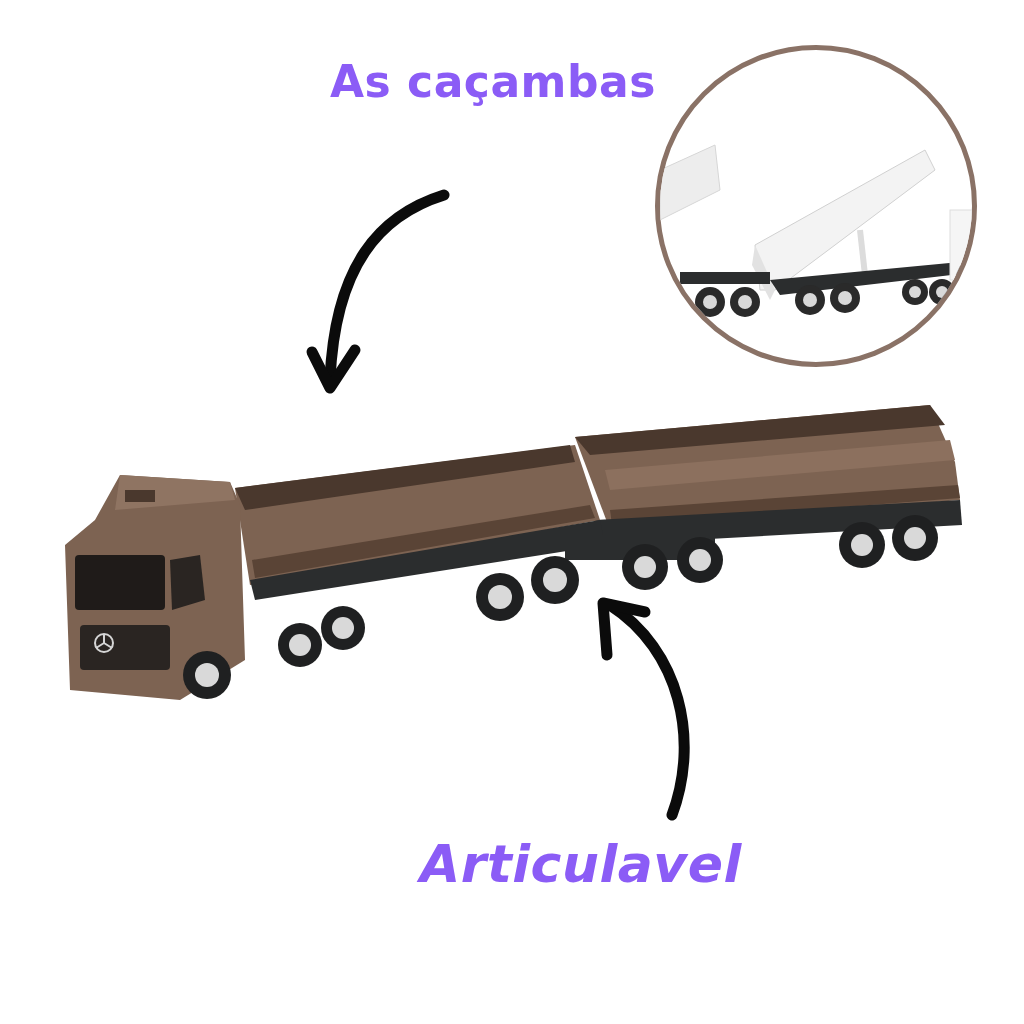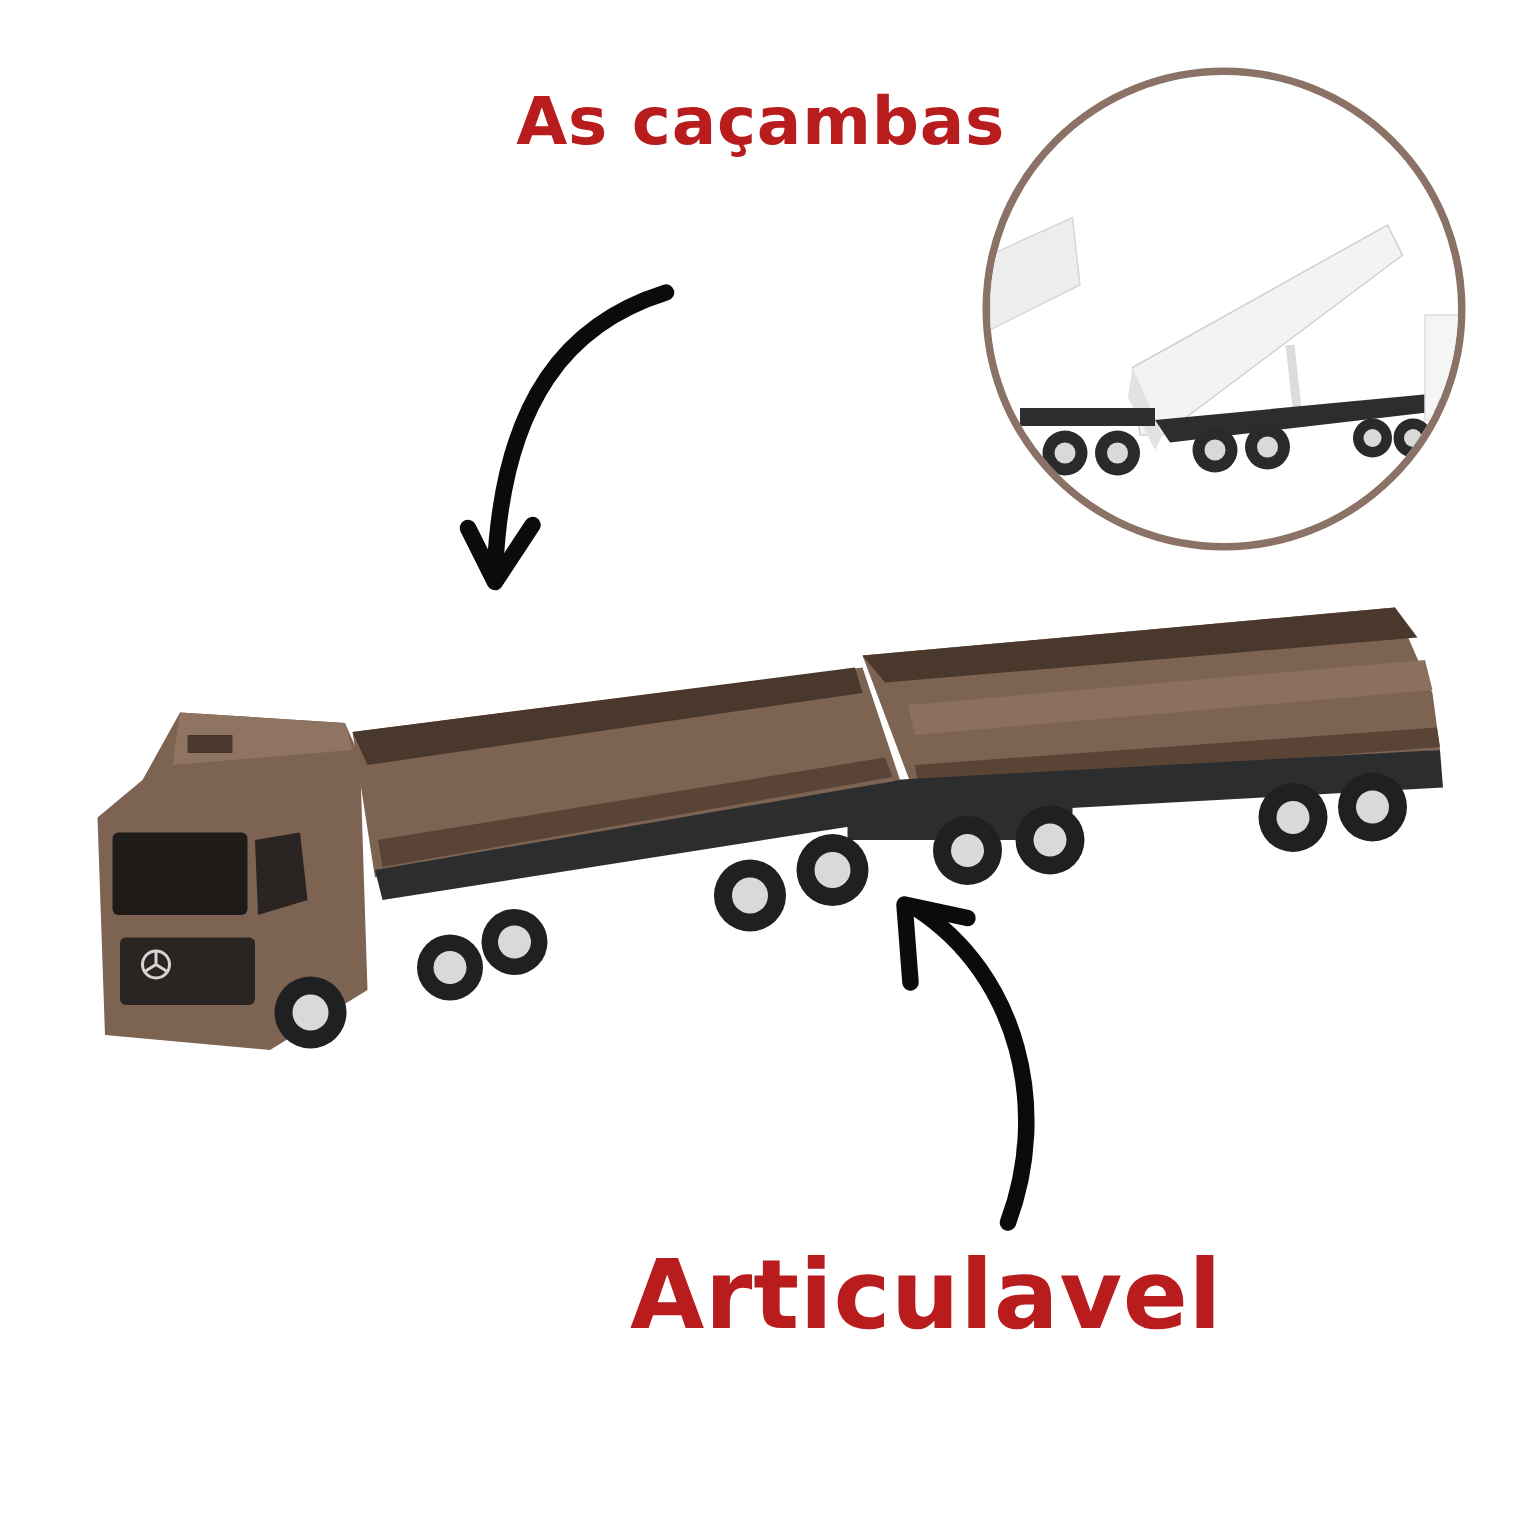--- a/index.html
+++ b/index.html
@@ -1,22 +1,22 @@
 <!DOCTYPE html>
 <html><head>
   <meta charset="utf-8">
   <style>
     html, body { margin:0; padding:0; background:#ffffff; }
     body { width:1024px; height:1024px; position:relative; overflow:hidden; font-family:"DejaVu Sans", sans-serif; }
     .caption {
-      position:absolute; color:#b91c1c; font-weight:bold; text-align:right;
+      position:absolute; color:#8b5cf6; font-weight:bold; text-align:left;
       font-family:"DejaVu Sans", sans-serif; letter-spacing:0.5px;
     }
     .caption-top { left:330px; top:52px; width:340px; font-size:44px; line-height:60px; }
-    .caption-bottom { left:420px; top:832px; width:330px; font-size:64px; line-height:64px; }
+    .caption-bottom { left:420px; top:832px; width:330px; font-size:52px; line-height:64px;font-style:italic; }
     .layer { position:absolute; left:0; top:0; }
     .inset-ring {
       position:absolute; left:655px; top:45px; width:322px; height:322px;
       border-radius:50%; border:5px solid #8a7266; box-sizing:border-box; overflow:hidden; background:#fff;
     }
   </style>
 </head>
 <body>
 
 <div class="caption caption-top">

